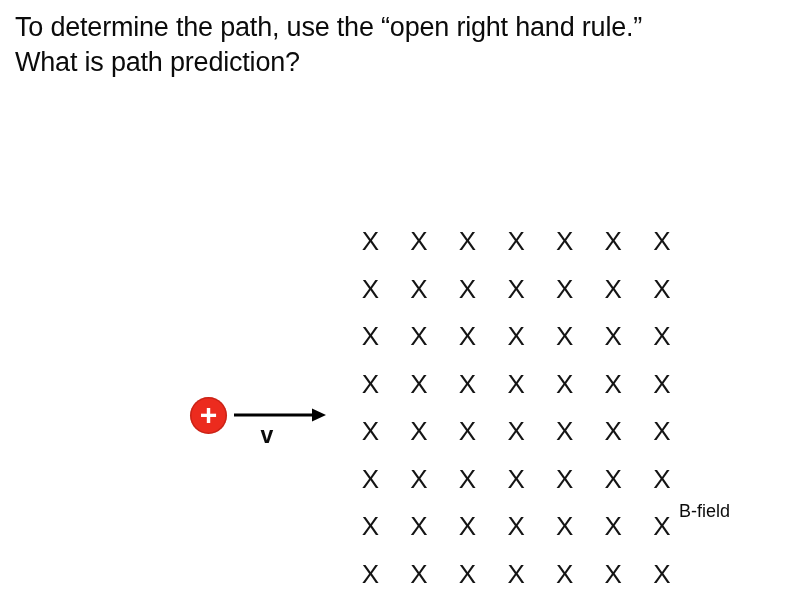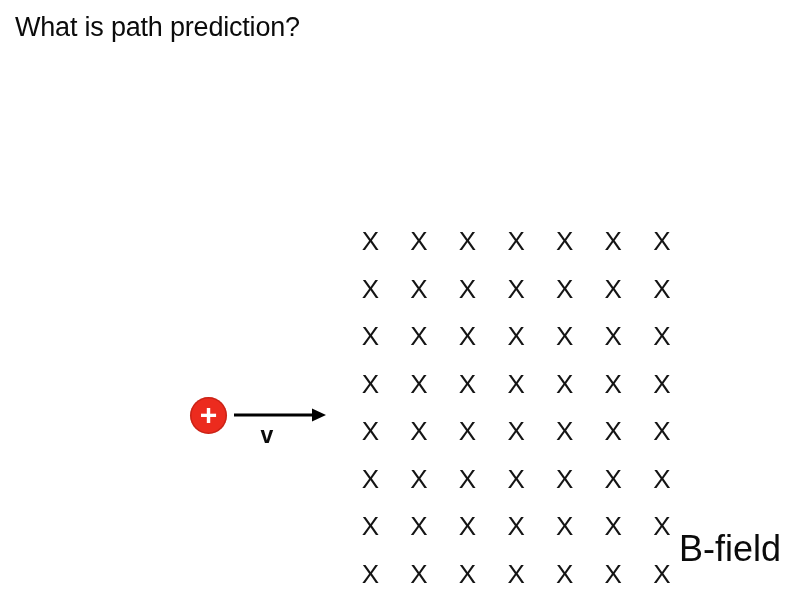--- a/index.html
+++ b/index.html
@@ -70,32 +70,33 @@
     top: 422px;
     width: 26px;
     text-align: center;
     font-size: 23px;
     font-weight: 700;
     color: #0b0b0b;
   }
   .b-field-label {
     position: absolute;
     left: 679px;
-    top: 528px;
-    font-size: 36px;
+    top: 501px;
+    font-size: 18px;
     color: #0b0b0b;
     white-space: nowrap;
   }
 </style>
 </head>
 <body>
 
 <div class="slide">
 
   <div class="title">
+    <div>To determine the path, use the “open right hand rule.”</div>
     <div>What is path prediction?</div>
   </div>
 
   <div class="field-grid" id="field-grid" style="grid-template-columns: repeat(7, 48.6px); grid-auto-rows: 47.5px; color: rgb(20, 20, 20);">
       <span class="fx">X</span>
       <span class="fx">X</span>
       <span class="fx">X</span>
       <span class="fx">X</span>
       <span class="fx">X</span>
       <span class="fx">X</span>

